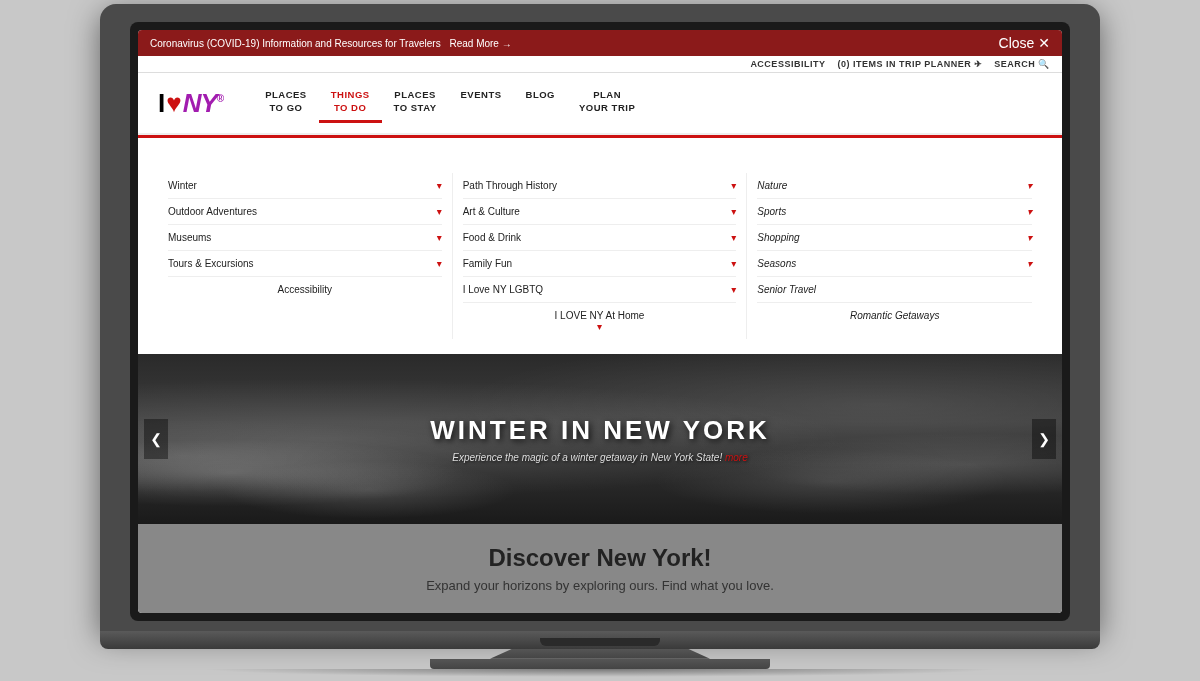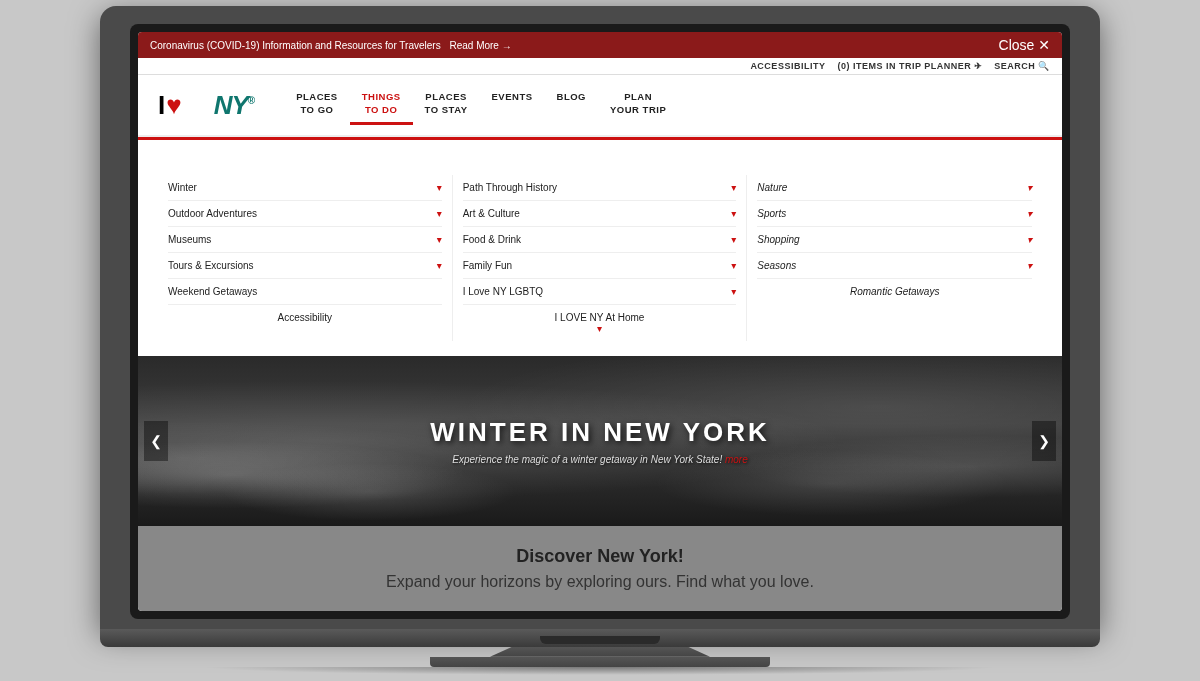--- a/index.html
+++ b/index.html
@@ -99,22 +99,21 @@
     }
     .logo-heart {
       color: #cc1111;
       font-size: 26px;
       margin: 0 2px;
     }
     .logo-ny {
       font-size: 26px;
       font-weight: 900;
       font-style: italic;
-      color: #0f766e;
-      margin-left: 31px;
+      color: #a21caf;
     }
     .logo-reg {
       font-size: 10px;
       vertical-align: super;
       font-style: normal;
     }
 
     .main-nav {
       display: flex;
       gap: 0;
@@ -259,27 +258,27 @@
     .hero-arrow-right { right: 6px; }
 
     
     .discover-section {
       background: #888;
       padding: 20px;
       text-align: center;
       color: #fff;
     }
     .discover-title {
-      font-size: 18px;
+      font-size: 24px;
       font-weight: bold;
       color: #222;
       margin-bottom: 6px;
     }
     .discover-subtitle {
-      font-size: 16px;
+      font-size: 13px;
       color: #333;
     }
 
     
     .laptop-base {
       background: linear-gradient(180deg, #5a5a5a 0%, #3a3a3a 100%);
       height: 18px;
       border-radius: 0 0 8px 8px;
       display: flex;
       justify-content: center;
@@ -363,23 +362,20 @@
             </div>
             <div class="dropdown-item">
               <span>Museums</span>
               <span class="dropdown-arrow">▾</span>
             </div>
             <div class="dropdown-item">
               <span>Tours &amp; Excursions</span>
               <span class="dropdown-arrow">▾</span>
             </div>
             <div class="dropdown-item">
-              <span>Weekend Getaways</span>
-            </div>
-            <div class="dropdown-item">
               <span>Accessibility</span>
             </div>
           </div>
 
           <div class="dropdown-col">
             <div class="dropdown-item">
               <span>Path Through History</span>
               <span class="dropdown-arrow">▾</span>
             </div>
             <div class="dropdown-item">
@@ -413,20 +409,23 @@
               <span>Sports</span>
               <span class="dropdown-arrow">▾</span>
             </div>
             <div class="dropdown-item">
               <span>Shopping</span>
               <span class="dropdown-arrow">▾</span>
             </div>
             <div class="dropdown-item">
               <span>Seasons</span>
               <span class="dropdown-arrow">▾</span>
+            </div>
+            <div class="dropdown-item">
+              <span>Senior Travel</span>
             </div>
             <div class="dropdown-item">
               <span>Romantic Getaways</span>
             </div>
           </div>
         </div>
 
         <div class="hero-section">
           <div class="hero-bg"></div>
           <div class="hero-trees"></div>

